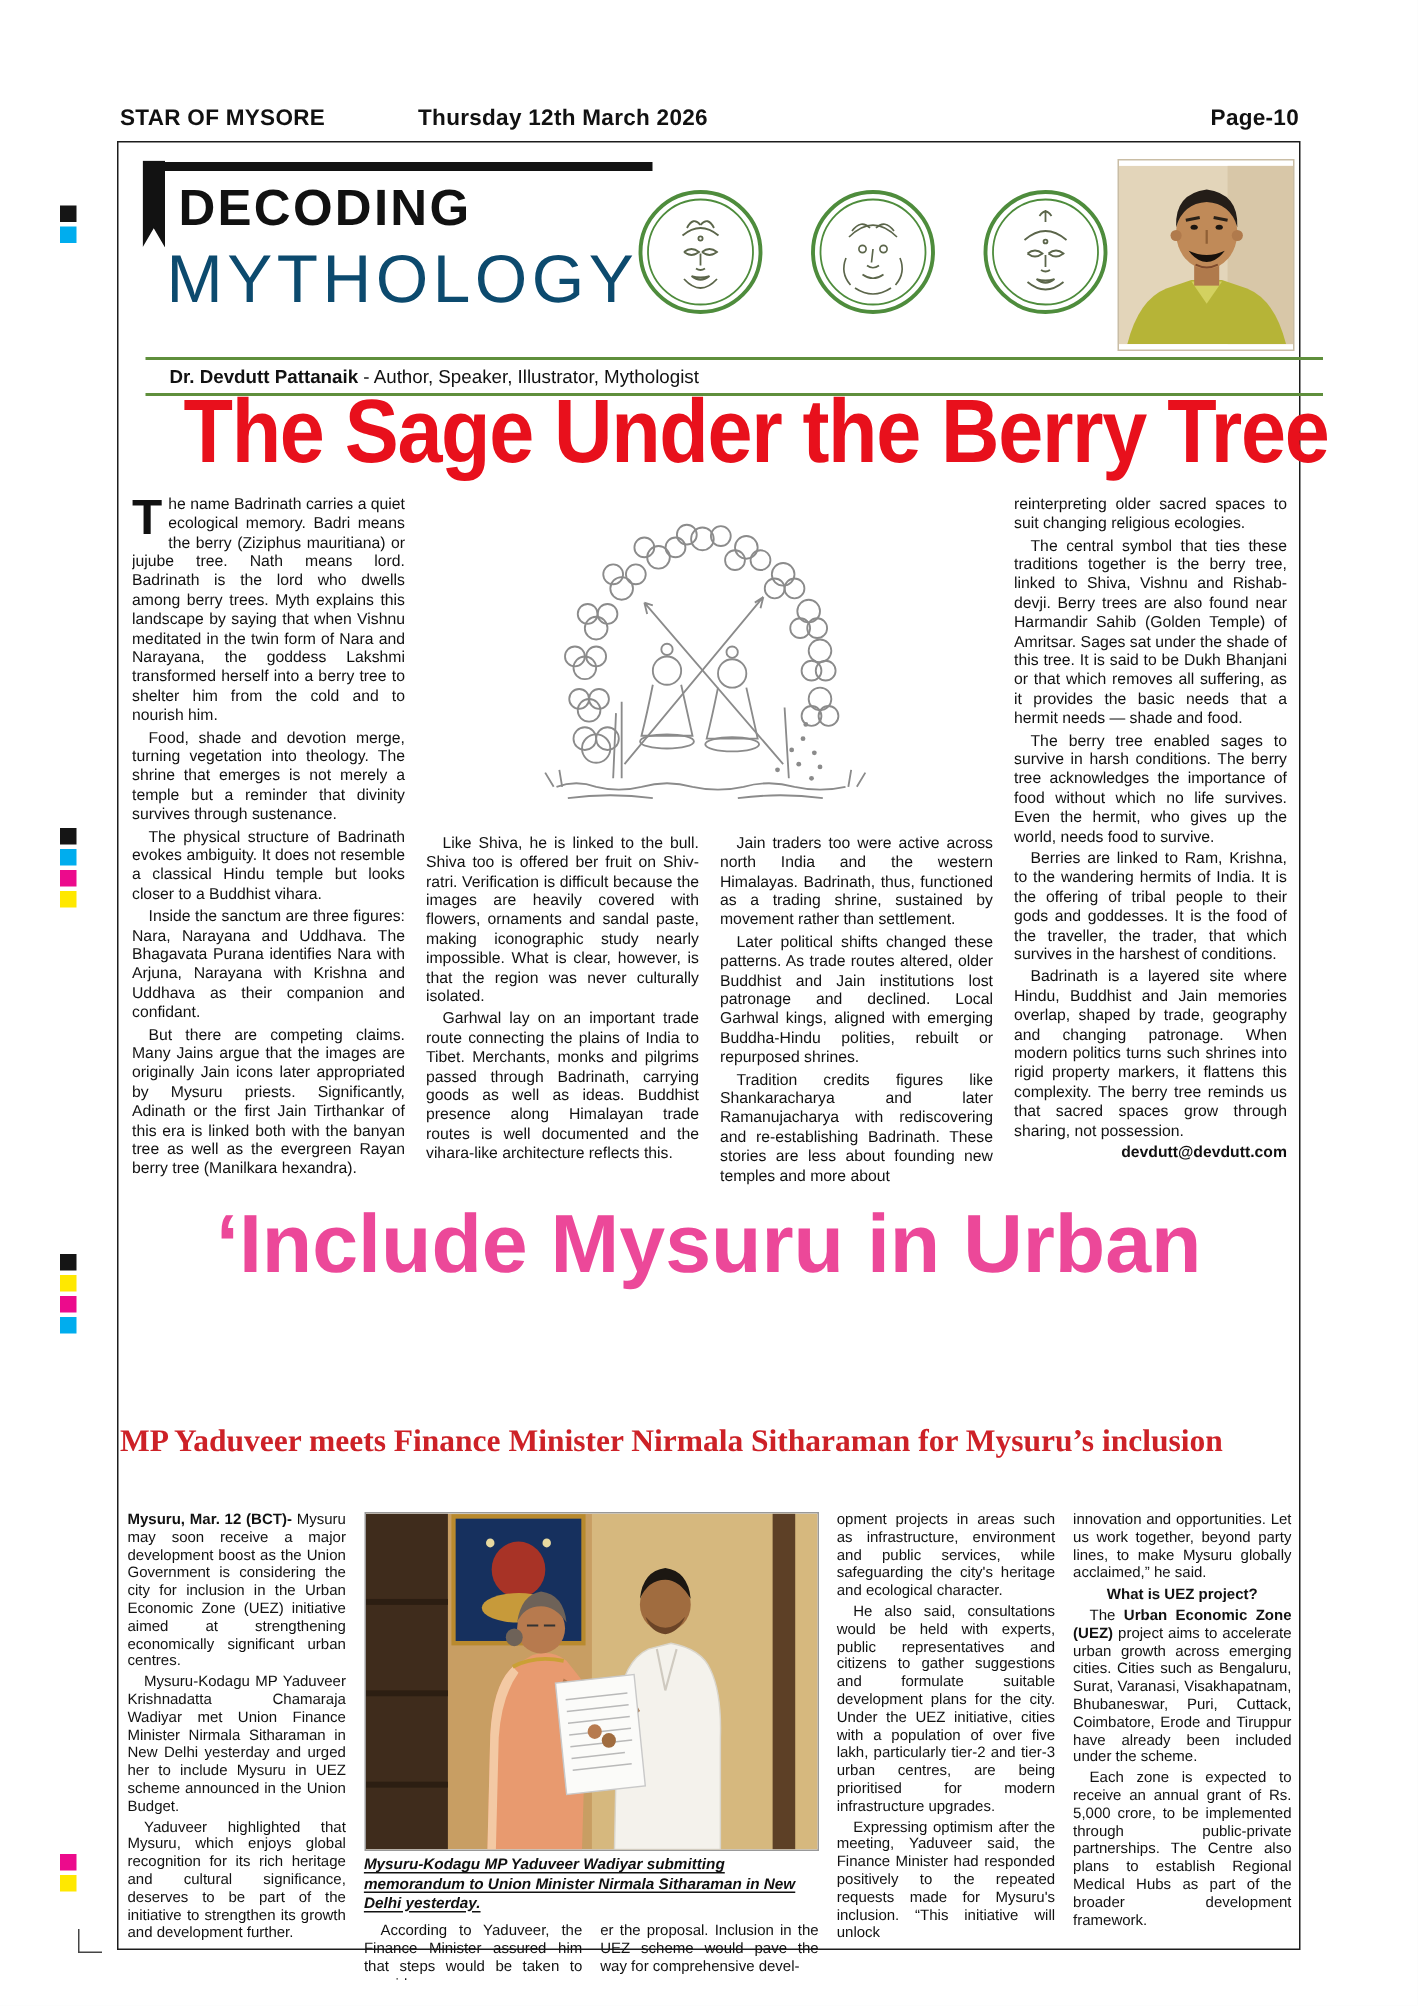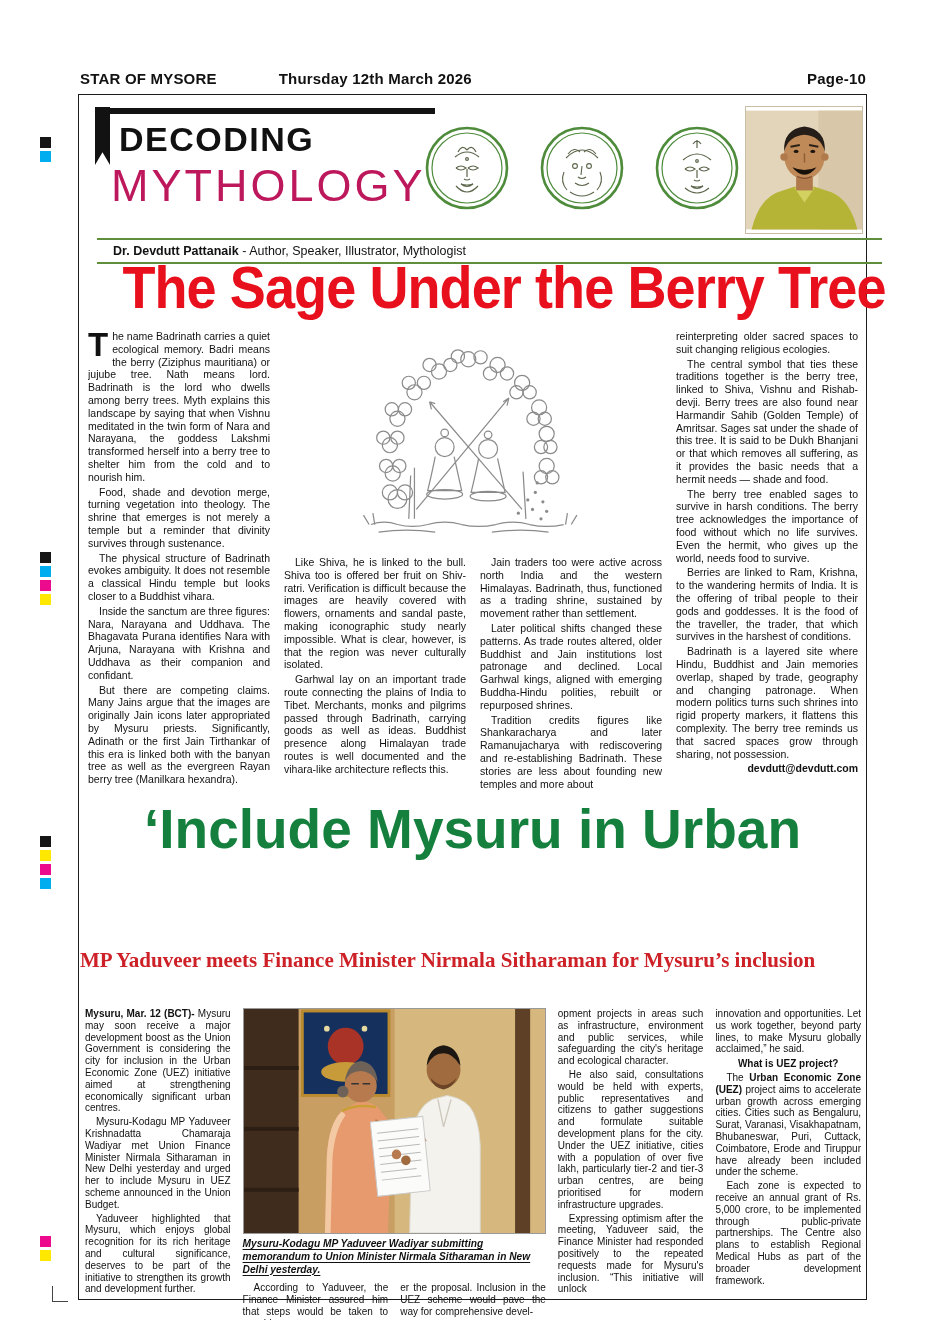--- a/index.html
+++ b/index.html
@@ -19,21 +19,21 @@
   .pghead .pnum { margin-left:auto; }
 
   .frame { position:absolute; left:78px; top:94px; width:789px; height:1206px; border:1.5px solid #1c1c1c; }
 
   
   .masthead { position:absolute; left:95px; top:104px; width:770px; height:134px; }
   .mast-rule { position:absolute; left:5px; top:4px; width:335px; height:6px; background:#121212; }
   .mast-flag { position:absolute; left:0; top:3px; width:15px; height:58px; background:#121212;
                clip-path:polygon(0 0,100% 0,100% 100%,50% 78%,0 100%); }
   .mast-t1 { position:absolute; left:24px; top:16px; font-size:34px; font-weight:bold; letter-spacing:1.5px; }
-  .mast-t2 { position:absolute; left:16px; top:56px; font-size:45px; font-weight:400; letter-spacing:3px; color:#be185d; }
+  .mast-t2 { position:absolute; left:16px; top:56px; font-size:45px; font-weight:400; letter-spacing:3px; color:#0c4a6e; }
   .mcircle { position:absolute; top:22px; width:84px; height:84px; }
   .mc1 { left:330px; } .mc2 { left:445px; } .mc3 { left:560px; }
   .aphoto { position:absolute; left:650px; top:2px; width:118px; height:128px; border:1px solid #c9bda5; }
 
   .byline-bar { position:absolute; left:97px; top:238px; width:785px; border-top:2px solid #5f8f3c; border-bottom:2px solid #5f8f3c; padding:4px 0 4px 16px; font-size:12.5px; }
   .byline-bar b { font-weight:bold; }
 
   
   .a1-head { position:absolute; left:80px; top:258px; width:785px; margin:0; text-align:center; white-space:nowrap; }
   .a1-head span { display:inline-block; color:#e8101c; font-weight:bold; font-size:60px; line-height:1; transform:scaleX(.9); transform-origin:center; letter-spacing:-1px; }
@@ -43,21 +43,21 @@
   .a1col { font-size:10.5px; line-height:1.22; text-align:justify; }
   .a1col.full { grid-row:1 / 3; }
   .c1 { grid-column:1; } .c2 { grid-column:2; grid-row:2; } .c3 { grid-column:3; grid-row:2; } .c4 { grid-column:4; }
   .a1-fig { grid-column:2 / span 2; grid-row:1; margin:0; display:flex; justify-content:center; align-items:flex-start; }
   p { margin:0 0 2px 0; text-indent:11px; }
   p.nofirst { text-indent:0; }
   .dropcap { float:left; font-size:33px; font-weight:bold; line-height:26px; padding:2px 4px 0 0; text-indent:0; }
   .email { text-align:right; font-weight:bold; text-indent:0; margin-top:1px; }
 
   
-  .a2-head { position:absolute; left:80px; top:798px; width:785px; margin:0; text-align:center; font-size:55px; font-weight:bold; line-height:1.13; letter-spacing:0; color:#15803d; }
+  .a2-head { position:absolute; left:80px; top:798px; width:785px; margin:0; text-align:center; font-size:55px; font-weight:bold; line-height:1.13; letter-spacing:0; color:#ec4899; }
   .a2-sub { position:absolute; left:80px; top:948px; width:785px; margin:0; font-family:"Liberation Serif", serif; font-weight:bold; font-size:21px; color:#cd2127; }
 
   .a2-grid { position:absolute; left:85px; top:1008px; width:776px; height:312px; overflow:hidden;
              display:grid; grid-template-columns:repeat(5,1fr); grid-template-rows:226px auto 1fr; column-gap:12px; }
   .a2col { font-size:10px; line-height:1.18; text-align:justify; }
   .colA { grid-column:1; grid-row:1/4; }
   .a2-photo { grid-column:2/4; grid-row:1; margin:0; border:1px solid #999; overflow:hidden; }
   .a2-cap { grid-column:2/4; grid-row:2; font-size:10.2px; line-height:1.25; font-weight:bold; font-style:italic; text-decoration:underline; text-underline-offset:2px; padding-top:4px; }
   .colB { grid-column:2; grid-row:3; padding-top:6px; }
   .colC { grid-column:3; grid-row:3; padding-top:6px; }

